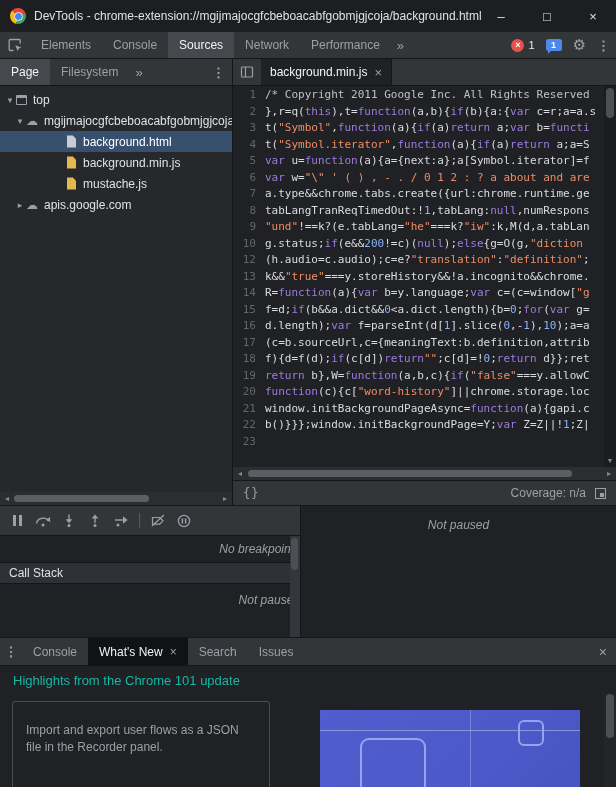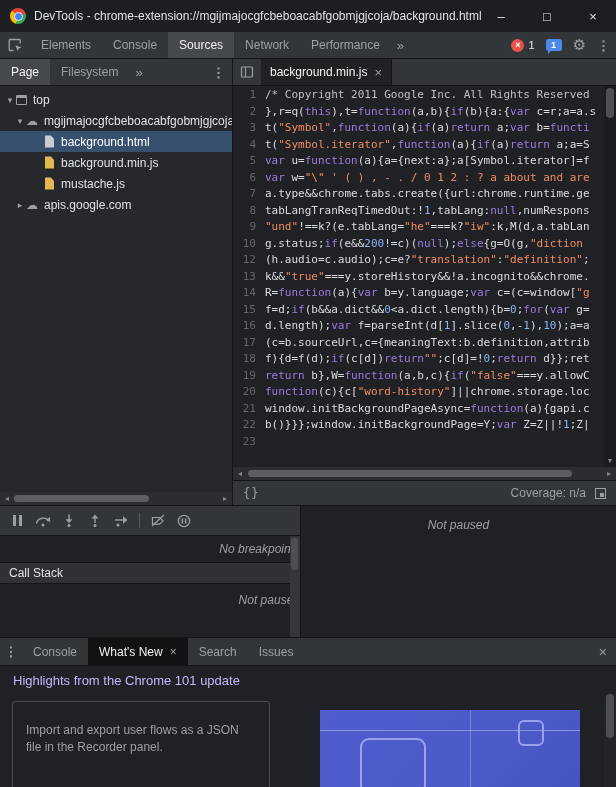--- a/index.html
+++ b/index.html
@@ -46,21 +46,21 @@
   .sidebar { position:absolute; left:0; top:59px; width:233px; height:446px;
     background:#26282b; border-right:1px solid #141518; }
   .side-tabbar { height:27px; background:#333639; display:flex; align-items:stretch;
     border-bottom:1px solid #141518; position:relative; }
   .stab { padding:0 11px; display:flex; align-items:center; color:#9aa0a6; }
   .stab.sel { background:#45484d; color:#f1f3f4; }
   .side-menu { position:absolute; right:7px; top:0; height:100%; display:flex; align-items:center;
     color:#9aa0a6; font-size:13px; font-weight:bold; }
   .tree { position:absolute; left:0; right:0; top:27px; bottom:13px; overflow:hidden; padding-top:3px; }
   .trow { height:21px; display:flex; align-items:center; color:#dfe1e5; white-space:nowrap; overflow:hidden; }
-  .trow.depth0 { padding-left:4px; } .trow.depth1 { padding-left:14px; } .trow.depth2 { padding-left:44px; }
+  .trow.depth0 { padding-left:4px; } .trow.depth1 { padding-left:14px; } .trow.depth2 { padding-left:66px; }
   .trow.sel { background:#36506d; color:#fff; }
   .arr { width:12px; flex:none; font-size:9px; color:#9aa0a6; text-align:center; }
   .tic { flex:none; margin-right:6px; display:flex; align-items:center; justify-content:center; }
   .frame-ic { width:11px; height:10px; border:1px solid #9aa0a6; border-top-width:3px; border-radius:1px; }
   .cloud-ic { font-size:12px; color:#9aa0a6; line-height:1; }
   .doc-html { color:#c9cdd3; } .doc-js { color:#e2b94f; }
   .side-hscroll { position:absolute; left:0; right:0; bottom:0; height:13px; background:#2b2d31;
     display:flex; align-items:center; justify-content:space-between; padding:0 2px; }
   .sarrow { font-size:8px; color:#85898e; width:10px; text-align:center; }
   .side-hscroll .hthumb { position:absolute; left:14px; top:3px; width:135px; height:7px;
@@ -115,21 +115,21 @@
   
   .drawer { position:absolute; left:0; top:637px; width:100%; height:150px; background:#202124; border-top:1px solid #141518; }
   .drawer-tabbar { height:28px; background:#333639; display:flex; align-items:stretch;
     position:relative; border-bottom:1px solid #141518; }
   .drawer-menu { width:22px; display:flex; align-items:center; justify-content:center; color:#9aa0a6; font-size:13px; font-weight:bold; }
   .dtab { padding:0 11px; display:flex; align-items:center; gap:7px; color:#9aa0a6; white-space:nowrap; }
   .dtab.dark-sel { background:#111214; color:#f1f3f4; }
   .dtab .close { color:#9aa0a6; font-size:12px; }
   .drawer-close { position:absolute; right:9px; top:0; height:100%; display:flex; align-items:center;
     color:#9aa0a6; font-size:14px; }
-  .drawer-heading { height:28px; display:flex; align-items:center; padding-left:13px; font-size:13px; color:#c4b5fd; }
+  .drawer-heading { height:28px; display:flex; align-items:center; padding-left:13px; font-size:13px; color:#14b8a6; }
   .drawer-body { position:absolute; left:0; right:0; top:56px; bottom:0; overflow:hidden; }
   .wn-card { position:absolute; left:12px; top:7px; width:258px; height:200px;
     border:1px solid #4a4d52; border-radius:3px; padding:11px 13px; }
   .wn-title { font-size:13px; line-height:1.55; color:#7aa7f8; }
   .wn-body { margin-top:9px; font-size:12px; line-height:1.4; color:#9aa0a6; }
   .wn-img { position:absolute; left:320px; top:16px; width:260px; height:120px;
     background:linear-gradient(135deg,#4f5dce 0%,#4c59c8 60%,#4353c0 100%); overflow:hidden; }
   .bp-line-h { position:absolute; left:0; top:20px; width:100%; height:1px; background:rgba(255,255,255,.35); }
   .bp-line-v { position:absolute; left:150px; top:0; width:1px; height:100%; background:rgba(255,255,255,.25); }
   .bp-rect1 { position:absolute; left:40px; top:28px; width:66px; height:56px; border:2px solid #98a2ee; border-radius:9px; }

